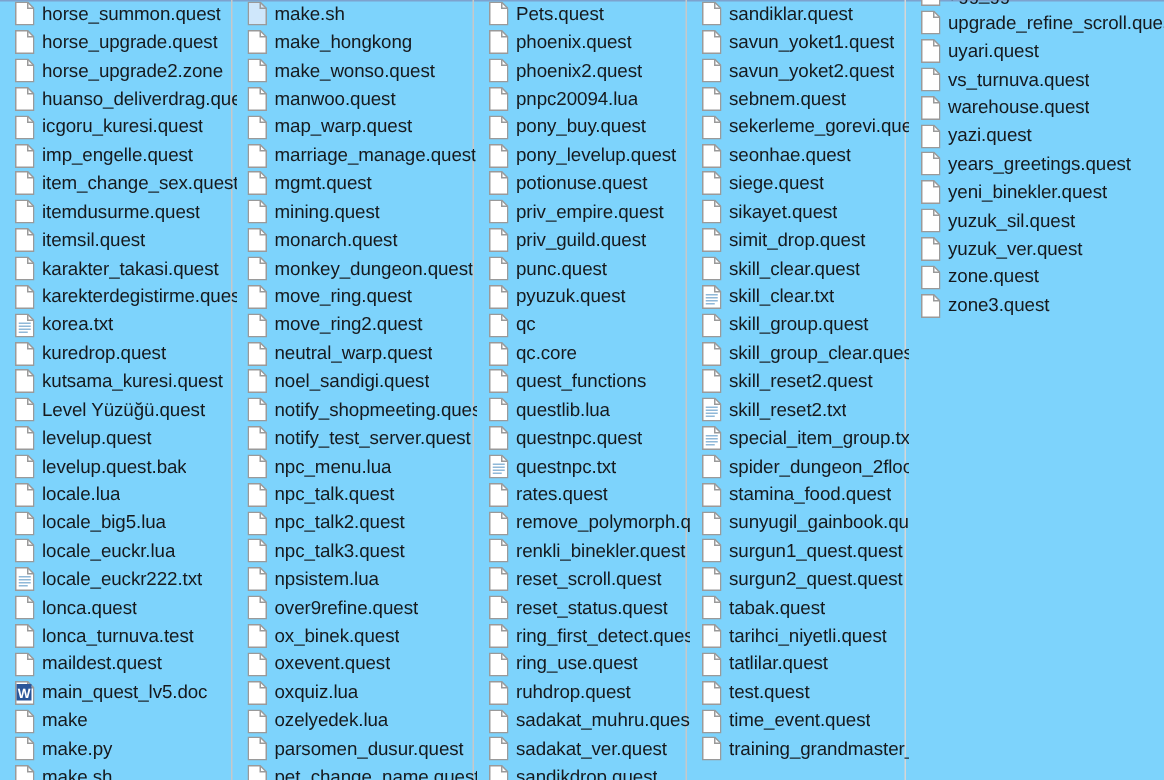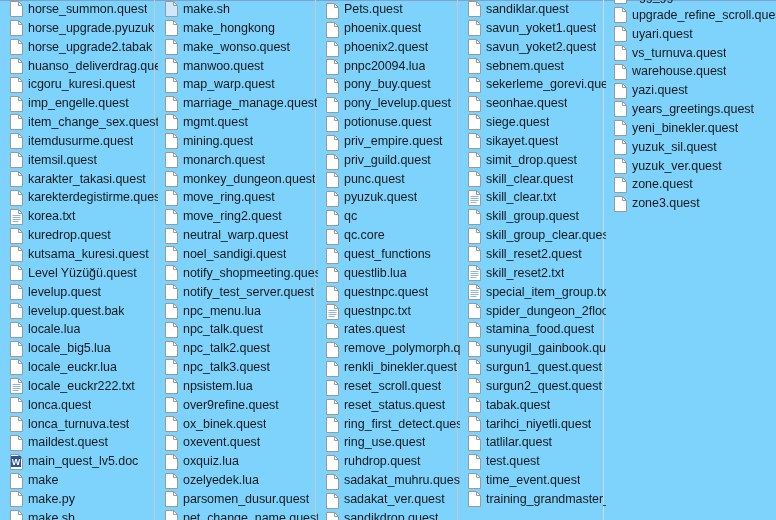--- a/index.html
+++ b/index.html
@@ -89,21 +89,21 @@
 
   
   .col.c1 { width: 152px; padding-left: 6px; }
   .col.c2 { width: 155px; padding-left: 3px; }
   .col.c3 { width: 136px; padding-left: 3px; }
   .col.c4 { width: 140px; padding-left: 3px; }
   .col.c5 { width: 170px; padding-left: 3px; }
 
   .col.c1 .file-row { width: 152px; }
   .col.c2 .file-row { width: 157px; }
-  .col.c3 .file-row { width: 138px; align-items: flex-end; }
+  .col.c3 .file-row { width: 138px; }
   .col.c4 .file-row { width: 142px; align-items: center; }
   .col.c5 .file-row { width: 172px; }
 
   .col.c5 { margin-left: 0; }
 </style>
 </head>
 <body>
 
 <div id="explorer">
   <div class="top-rule"></div>
@@ -118,30 +118,30 @@
           </span>
           <span class="label">horse_summon.quest</span>
         </div>
         <div class="file-row">
           <span class="icon">
             <svg width="13" height="16" viewBox="0 0 13 16">
               <path d="M0.5 0.5 H8.5 L12.5 4.5 V15.5 H0.5 Z" fill="#ffffff" stroke="#9a9a9a" stroke-width="1"></path>
               <path d="M8.5 0.5 V4.5 H12.5" fill="none" stroke="#9a9a9a" stroke-width="1"></path>
             </svg>
           </span>
-          <span class="label">horse_upgrade.pyuzuk</span>
-        </div>
-        <div class="file-row">
-          <span class="icon">
-            <svg width="13" height="16" viewBox="0 0 13 16">
-              <path d="M0.5 0.5 H8.5 L12.5 4.5 V15.5 H0.5 Z" fill="#ffffff" stroke="#9a9a9a" stroke-width="1"></path>
-              <path d="M8.5 0.5 V4.5 H12.5" fill="none" stroke="#9a9a9a" stroke-width="1"></path>
-            </svg>
-          </span>
-          <span class="label">horse_upgrade2.tabak</span>
+          <span class="label">horse_upgrade.quest</span>
+        </div>
+        <div class="file-row">
+          <span class="icon">
+            <svg width="13" height="16" viewBox="0 0 13 16">
+              <path d="M0.5 0.5 H8.5 L12.5 4.5 V15.5 H0.5 Z" fill="#ffffff" stroke="#9a9a9a" stroke-width="1"></path>
+              <path d="M8.5 0.5 V4.5 H12.5" fill="none" stroke="#9a9a9a" stroke-width="1"></path>
+            </svg>
+          </span>
+          <span class="label">horse_upgrade2.zone</span>
         </div>
         <div class="file-row">
           <span class="icon">
             <svg width="13" height="16" viewBox="0 0 13 16">
               <path d="M0.5 0.5 H8.5 L12.5 4.5 V15.5 H0.5 Z" fill="#ffffff" stroke="#9a9a9a" stroke-width="1"></path>
               <path d="M8.5 0.5 V4.5 H12.5" fill="none" stroke="#9a9a9a" stroke-width="1"></path>
             </svg>
           </span>
           <span class="label">huanso_deliverdrag.quest</span>
         </div>

